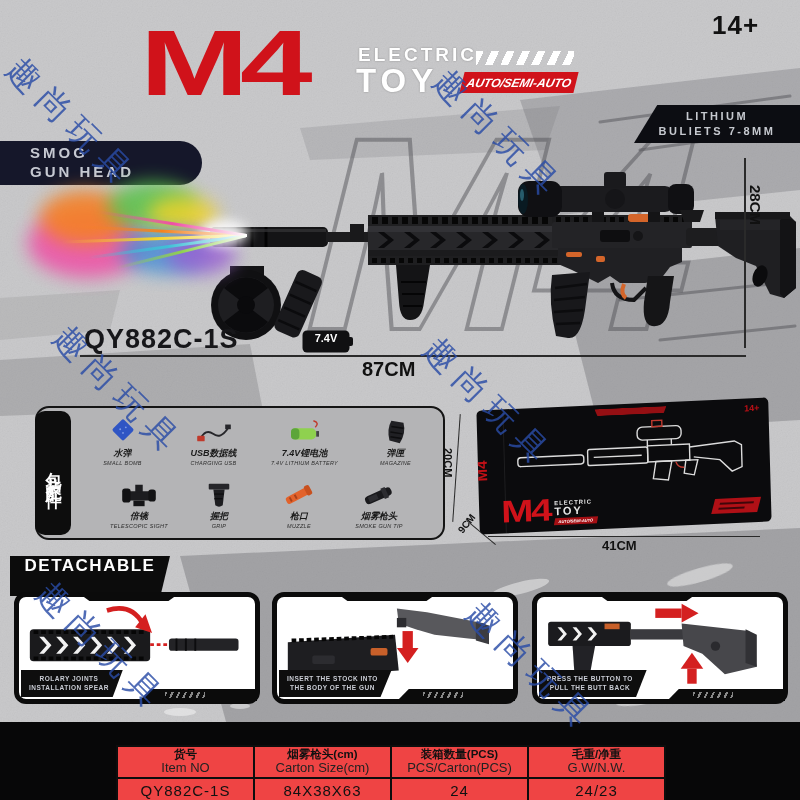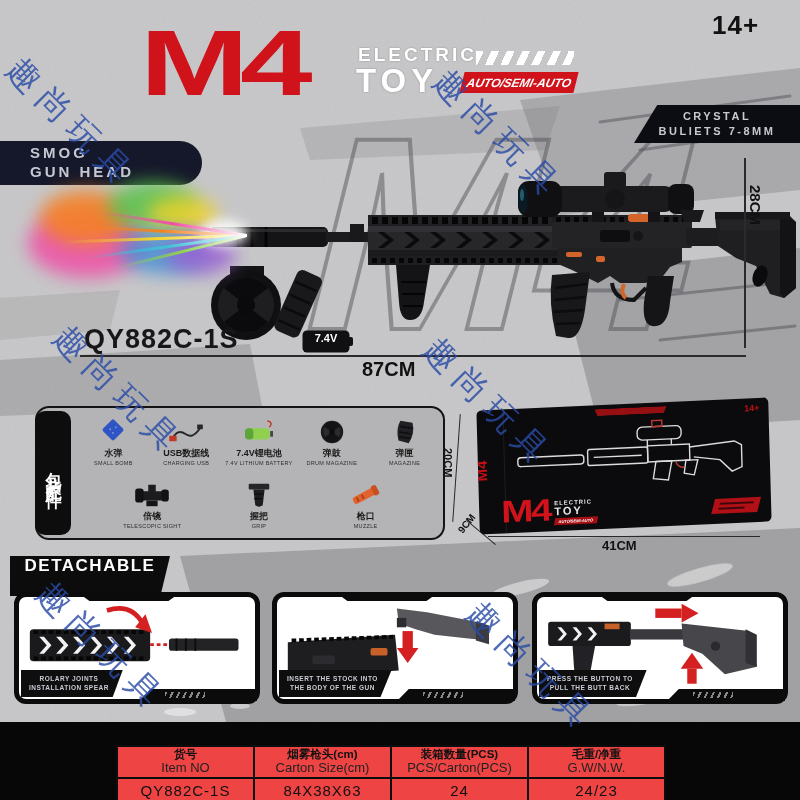--- a/index.html
+++ b/index.html
@@ -51,21 +51,21 @@
   .battery span{color:#fff;font-weight:bold;font-size:11px;}
   .battery .nub{position:absolute;right:-5px;top:5px;width:4px;height:9px;background:#101012;border-radius:0 2px 2px 0;}
 
   
   .acc-panel{left:35px;top:406px;width:410px;height:134px;background:#b4b4b6;border:2px solid #141414;
              border-radius:14px;z-index:8;box-sizing:border-box;}
   .acc-tab{position:absolute;left:-2px;top:3px;width:36px;height:124px;background:#0d0d0d;border-radius:10px;
            display:flex;align-items:center;justify-content:center;}
   .acc-tab span{color:#fff;font-weight:bold;font-size:16px;letter-spacing:7px;writing-mode:vertical-rl;text-orientation:upright;}
   .acc-rows{position:absolute;left:40px;top:2px;right:2px;bottom:2px;display:flex;flex-direction:column;justify-content:space-around;}
-  .acc-row{display:flex;justify-content:space-around;align-items:flex-end;}
+  .acc-row{display:flex;justify-content:space-around;align-items:flex-end;font-style:italic;}
   .acc-item{display:flex;flex-direction:column;align-items:center;width:72px;}
   .acc-item svg{height:28px;}
   .acc-cn{font-size:9px;font-weight:bold;color:#1a1a1a;margin-top:1px;white-space:nowrap;}
   .acc-en{font-size:5.5px;color:#2e2e2e;letter-spacing:.3px;white-space:nowrap;}
 
   
   .box{left:478px;top:404px;width:292px;height:124px;background:#0b0b0d;border-radius:5px;
        transform:rotate(-1.6deg) skewY(-1deg);z-index:8;overflow:hidden;}
   .box-side-brand{position:absolute;left:-7px;top:52px;color:#c01016;font-weight:bold;font-size:15px;
                   transform:rotate(-90deg);letter-spacing:0;}
@@ -167,21 +167,21 @@
   <div class="abs mode-badge">
     <span>AUTO/SEMI-AUTO</span>
   </div>
   <div class="abs age">14+</div>
 
   <div class="abs smog">
     <span>SMOG</span>
     <span>GUN HEAD</span>
   </div>
   <div class="abs crystal">
-    <span>CRYSTAL</span>
+    <span>LITHIUM</span>
     <span>BULIETS 7-8MM</span>
   </div>
 
   <svg class="abs" viewBox="0 0 600 180" width="600" height="180" style="left:200px;top:170px;z-index:6">
 
     <rect x="10" y="57" width="118" height="20" rx="5" fill="#141416"></rect>
     <g stroke="#000" stroke-width="3" opacity=".8">
       <line x1="24" y1="57" x2="24" y2="77"></line>
         <line x1="38" y1="57" x2="38" y2="77"></line>
       <line x1="52" y1="57" x2="52" y2="77"></line>
@@ -333,31 +333,20 @@
               <path d="M31 10 Q36 5 29 3" stroke="#c0392b" stroke-width="1.6" fill="none"></path>
               <rect x="5" y="11" width="27" height="12" rx="5" fill="#8fd14f"></rect>
               <rect x="5" y="11" width="9" height="12" rx="4" fill="#5da53a"></rect>
               <rect x="32" y="14" width="3" height="6" fill="#444"></rect>
             </svg>
           <div class="acc-cn">7.4V锂电池</div>
           <div class="acc-en">7.4V LITHIUM BATTERY</div>
         </div>
         <div class="acc-item">
           <svg width="40" height="28" viewBox="0 0 40 30">
-              <circle cx="20" cy="15" r="12" fill="#1b1b1e"></circle>
-              <circle cx="20" cy="15" r="9" fill="#2b2b2f"></circle>
-              <path d="M20 15 L12 9 A9 9 0 0 1 28 9 Z" fill="#131316"></path>
-              <path d="M20 15 L12 21 A9 9 0 0 0 28 21 Z" fill="#131316"></path>
-              <circle cx="20" cy="15" r="3" fill="#0c0c0e"></circle>
-            </svg>
-          <div class="acc-cn">弹鼓</div>
-          <div class="acc-en">DRUM MAGAZINE</div>
-        </div>
-        <div class="acc-item">
-          <svg width="40" height="28" viewBox="0 0 40 30">
               <path d="M15 3 L28 5 Q31 16 24 27 L13 24 Q10 12 15 3 Z" fill="#202024"></path>
               <g stroke="#0d0d0f" stroke-width="1.6">
                 <line x1="15" y1="9" x2="28" y2="11"></line>
                 <line x1="14" y1="15" x2="27" y2="17"></line>
                 <line x1="14" y1="20" x2="26" y2="22"></line>
               </g>
             </svg>
           <div class="acc-cn">弹匣</div>
           <div class="acc-en">MAGAZINE</div>
         </div>
@@ -390,20 +379,31 @@
           <svg width="40" height="28" viewBox="0 0 40 30">
               <g transform="rotate(-28 20 15)">
                 <rect x="5" y="11" width="28" height="8" rx="3" fill="#e2622b"></rect>
                 <rect x="28" y="9.5" width="6" height="11" rx="2" fill="#c8501e"></rect>
                 <line x1="10" y1="12.5" x2="10" y2="17.5" stroke="#a8401a" stroke-width="2"></line>
                 <line x1="16" y1="12.5" x2="16" y2="17.5" stroke="#a8401a" stroke-width="2"></line>
               </g>
             </svg>
           <div class="acc-cn">枪口</div>
           <div class="acc-en">MUZZLE</div>
+        </div>
+        <div class="acc-item">
+          <svg width="40" height="28" viewBox="0 0 40 30">
+              <g transform="rotate(-24 20 15)">
+                <rect x="4" y="11" width="30" height="9" rx="4" fill="#1a1a1d"></rect>
+                <rect x="24" y="9.5" width="5" height="12" fill="#2d2d31"></rect>
+                <rect x="8" y="12.5" width="10" height="6" fill="#2d2d31"></rect>
+              </g>
+            </svg>
+          <div class="acc-cn">烟雾枪头</div>
+          <div class="acc-en">SMOKE GUN TIP</div>
         </div>
       </div>
     </div>
   </div>
 
   <div class="abs box">
     <div class="box-side-line"></div>
     <div class="box-side-brand">M4</div>
     <div class="box-top-logo"></div>
     <div class="box-age">14+</div>

